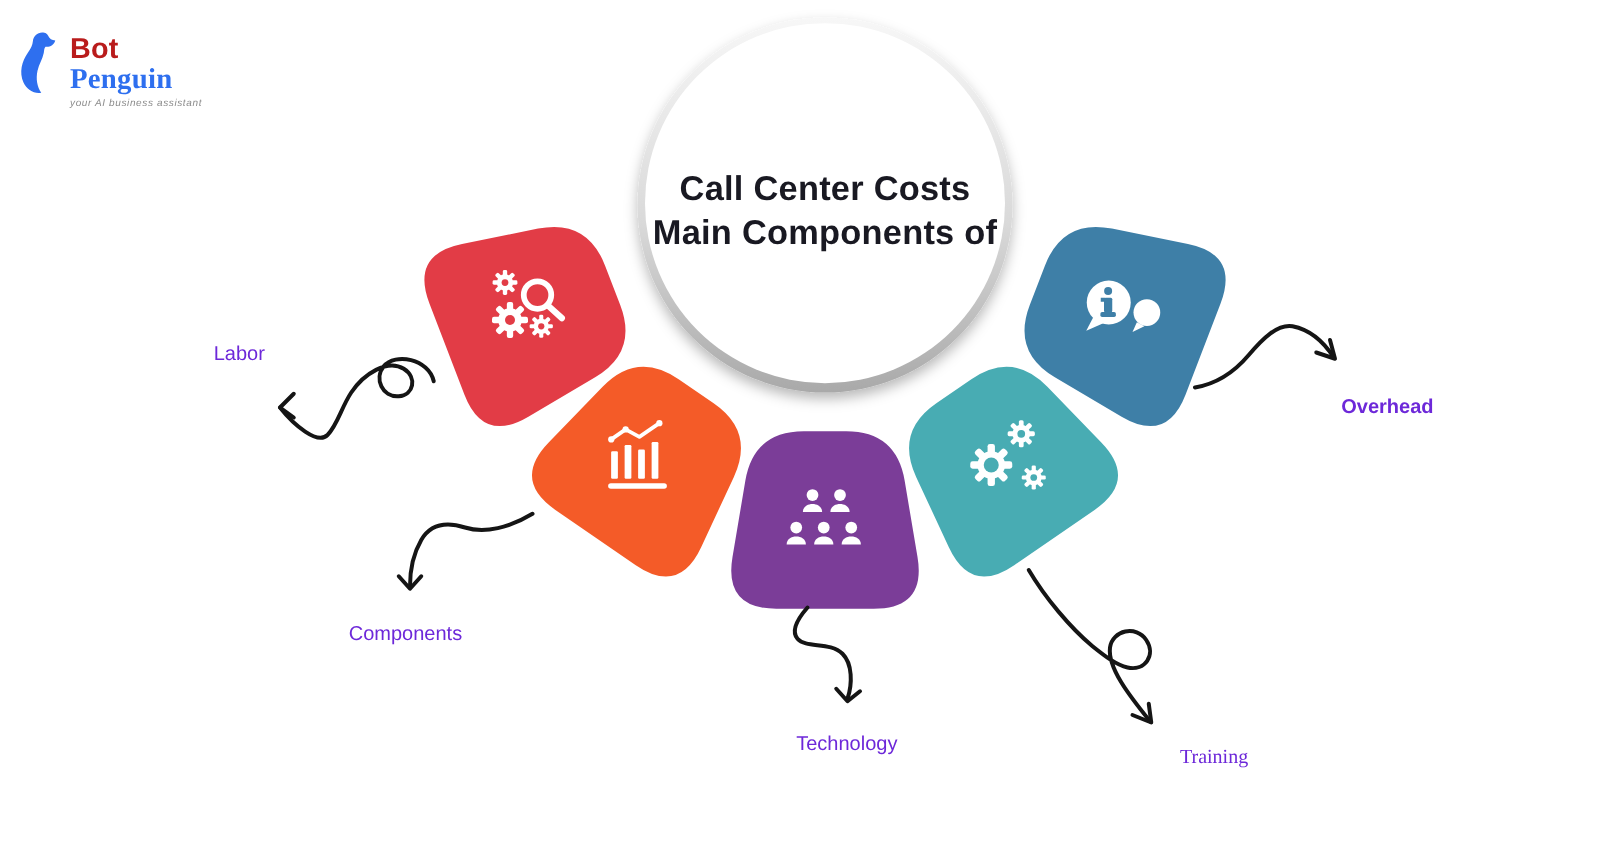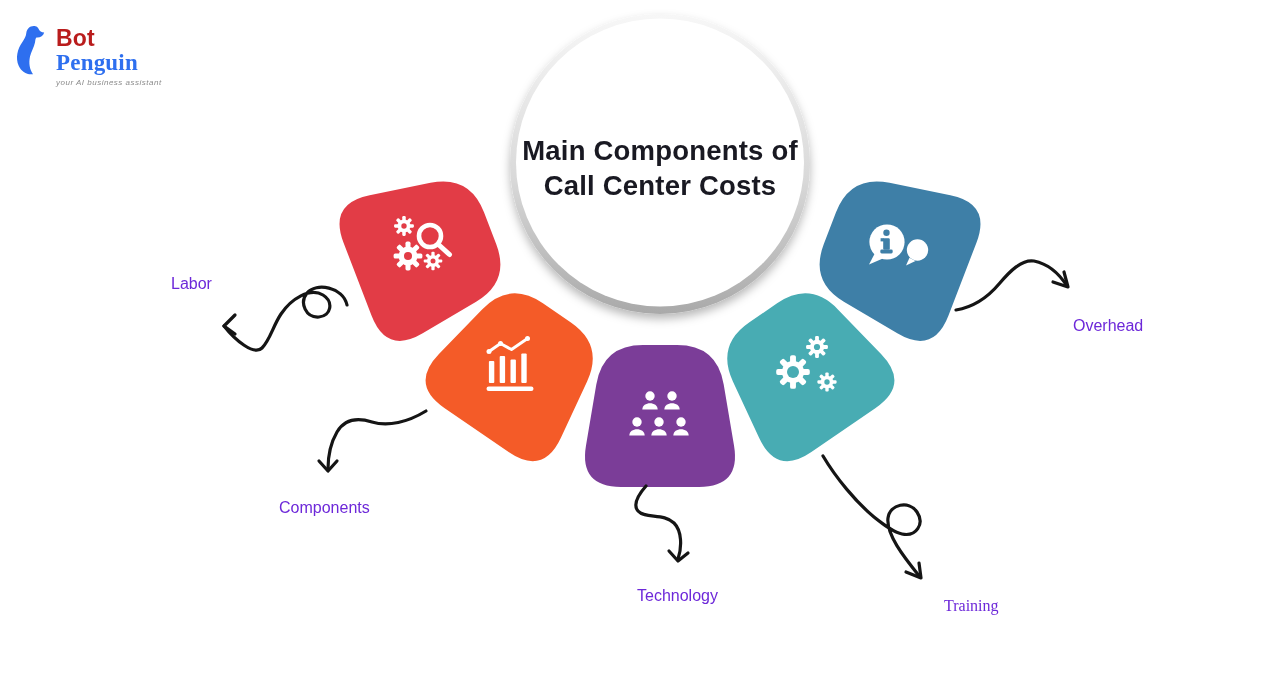--- a/index.html
+++ b/index.html
@@ -15,21 +15,21 @@
   .tagline{font-size:8px;font-style:italic;color:#8b8b8b;margin-top:3px;letter-spacing:.5px;}
   
   .title{position:absolute;left:460px;top:133px;width:400px;text-align:center;
          font-size:27.5px;font-weight:700;color:#191922;line-height:35px;letter-spacing:.2px;}
   
   .label{position:absolute;font-size:16px;font-weight:500;color:#6d28d9;white-space:nowrap;}
   .label-labor{left:171px;top:275px;}
   .label-technology{left:279px;top:499px;}
   .label-facilities{left:637px;top:587px;}
   .label-training{left:944px;top:597px;font-family:Liberation Serif, serif;}
-  .label-overhead{left:1073px;top:317px;}
+  .label-overhead{left:1073px;top:317px;font-weight:bold;}
   
   .arrow{fill:none;stroke:#151515;stroke-width:3.2;stroke-linecap:round;stroke-linejoin:round;}
 </style>
 </head>
 <body>
 
 <div class="stage">
 
   <svg class="art" width="1288" height="686" viewBox="0 0 1288 686">
     <defs>
@@ -150,22 +150,22 @@
       <path d="M 23.5,2.2 C 18.8,1.2 14.8,4.2 14.3,9 C 14,12 12.8,14.6 10.4,18 C 5.4,25 3.2,34 6.8,42 C 9.4,47.6 15,51.2 21,50.2 C 17.6,45.6 16.6,39 18,32.6 C 19.2,27.4 22,23.4 23,18.4 C 23.4,16.4 23.2,14.8 24.4,13.4 C 28,13.8 31.2,12 32.2,8.4 C 29.6,8.2 27.4,7 26.4,4.4 C 25.8,3.2 24.8,2.4 23.5,2.2 Z" fill="#2e6fef"></path>
     </svg>
     <div class="logo-text">
       <span class="brand-bot">Bot</span>
       <span class="brand-penguin">Penguin</span>
       <div class="tagline">your AI business assistant</div>
     </div>
   </div>
 
   <div class="title">
+    <div>Call Center Costs</div>
     <div>Main Components of</div>
-    <div>Call Center Costs</div>
   </div>
 
   <div class="label label-labor">Labor</div>
   <div class="label label-technology">Components</div>
   <div class="label label-facilities">Technology</div>
   <div class="label label-training">Training</div>
   <div class="label label-overhead">Overhead</div>
 
 </div>
 

